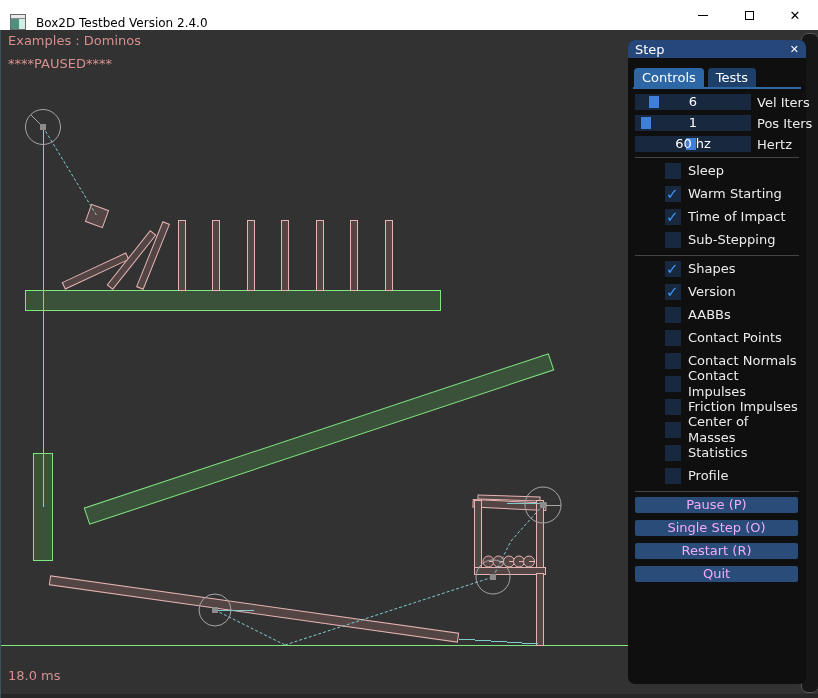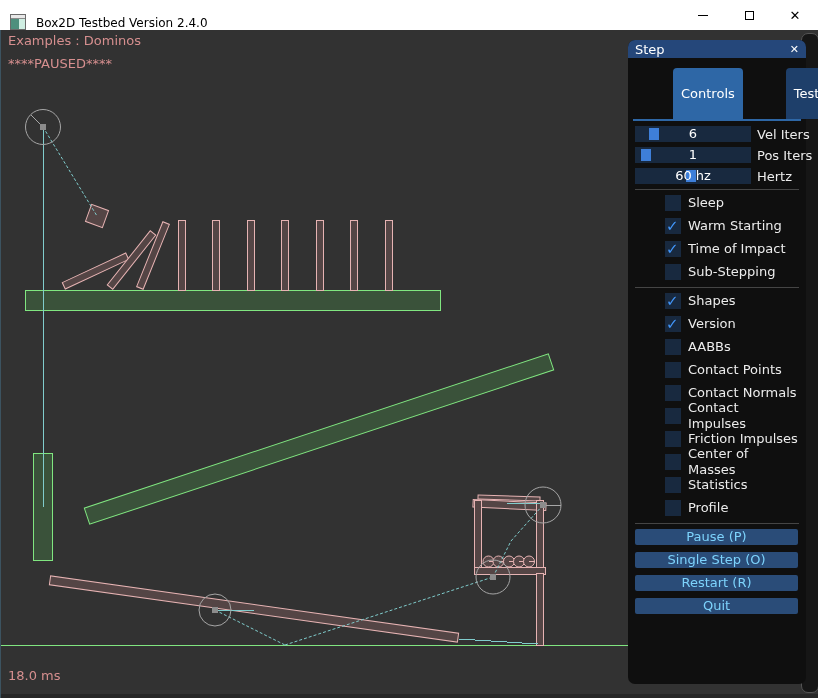--- a/index.html
+++ b/index.html
@@ -43,38 +43,38 @@
   
   .tools{
     position:absolute;left:628px;top:40px;width:178px;height:644px;z-index:10;
     background:#0f0f0f;border-radius:7px;box-sizing:border-box;color:#ececec;font-size:13px;
   }
   .tools-titlebar{height:18px;background:#25477a;border-radius:7px 7px 0 0;
     display:flex;align-items:center;padding:0 7px;box-sizing:border-box;}
   .tools-title{font-size:13px;color:#fff;}
   .tools-close{margin-left:auto;color:#fff;font-size:11px;line-height:11px;cursor:default;}
   .tabbar{margin-top:10px;padding:0 6px;display:flex;gap:4px;}
-  .tab{height:19px;line-height:19px;padding:16px 8px;border-radius:4px 4px 0 0;font-size:13px;color:#fff;margin-left:39px;}
+  .tab{height:19px;line-height:19px;padding:0 8px;border-radius:4px 4px 0 0;font-size:13px;color:#fff;}
   .tab.active{background:#2e67a6;}
   .tab.inactive{background:#1e3f6a;text-align:right;}
   .tab-underline{height:2px;background:#2e67a6;margin:0 5px;}
   .tools-body{padding:5px 7px 0 7px;}
   .slider-row{display:flex;align-items:center;height:16px;margin-bottom:5px;}
   .slider-track{position:relative;width:116px;height:16px;background:#18293f;flex:none;}
   .slider-grab{position:absolute;top:2px;width:10px;height:12px;background:#3e7fd9;}
   .slider-value{position:absolute;left:0;top:0;width:100%;height:16px;line-height:16px;
     text-align:center;color:#fff;font-size:13px;}
   .slider-label{margin-left:6px;color:#ececec;white-space:nowrap;}
   .separator{height:1px;background:#454545;margin:5px 0;}
   .check-row{display:flex;align-items:center;height:16px;margin-bottom:7px;margin-left:30px;}
   .checkbox{width:16px;height:16px;background:#18293f;flex:none;position:relative;}
   .checkbox .mark{position:absolute;left:1px;top:-1px;color:#4296fa;font-size:15px;font-weight:bold;}
   .check-label{margin-left:7px;line-height:16px;}
   .btn-col{margin-top:4px;}
-  .gui-button{width:163px;height:16px;line-height:16px;background:#2a4c78;color:#7dd3fc;
+  .gui-button{width:163px;height:16px;line-height:16px;background:#2a4c78;color:#f0abfc;
     text-align:center;font-size:13px;margin-bottom:7px;border-radius:2px;}
 </style>
 </head>
 <body>
 
 <div class="os-titlebar">
   <div class="os-icon"></div>
   <div class="os-title">Box2D Testbed Version 2.4.0</div>
   <div class="os-buttons">
     <div class="os-btn">

